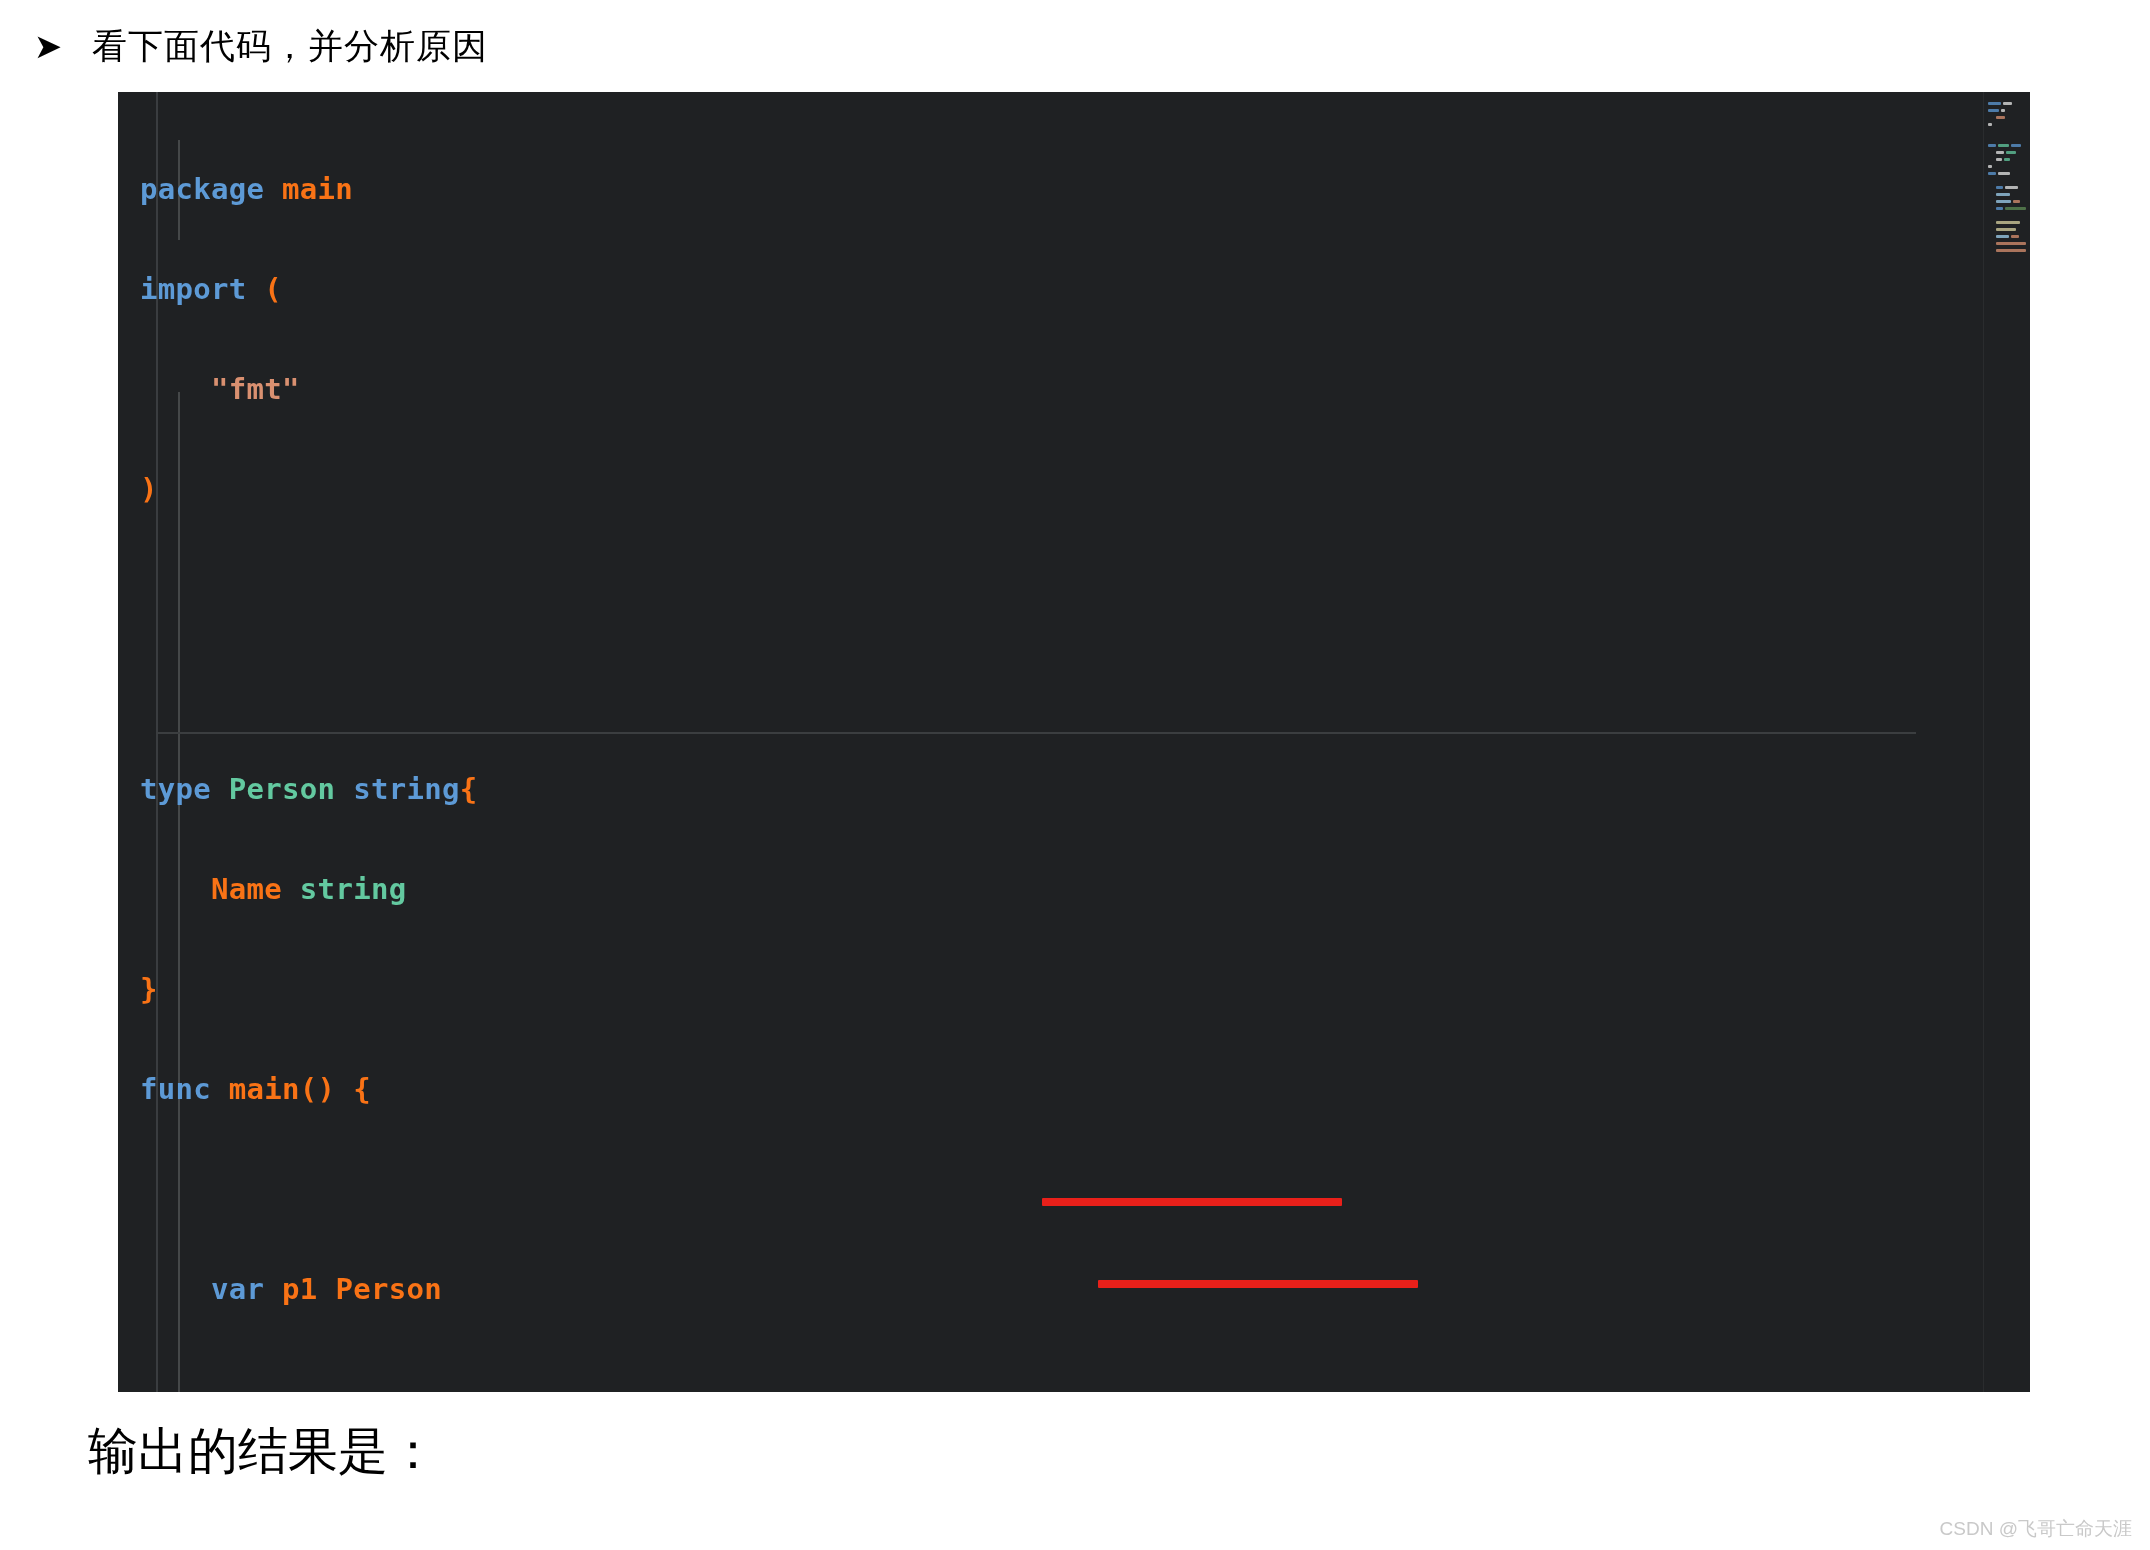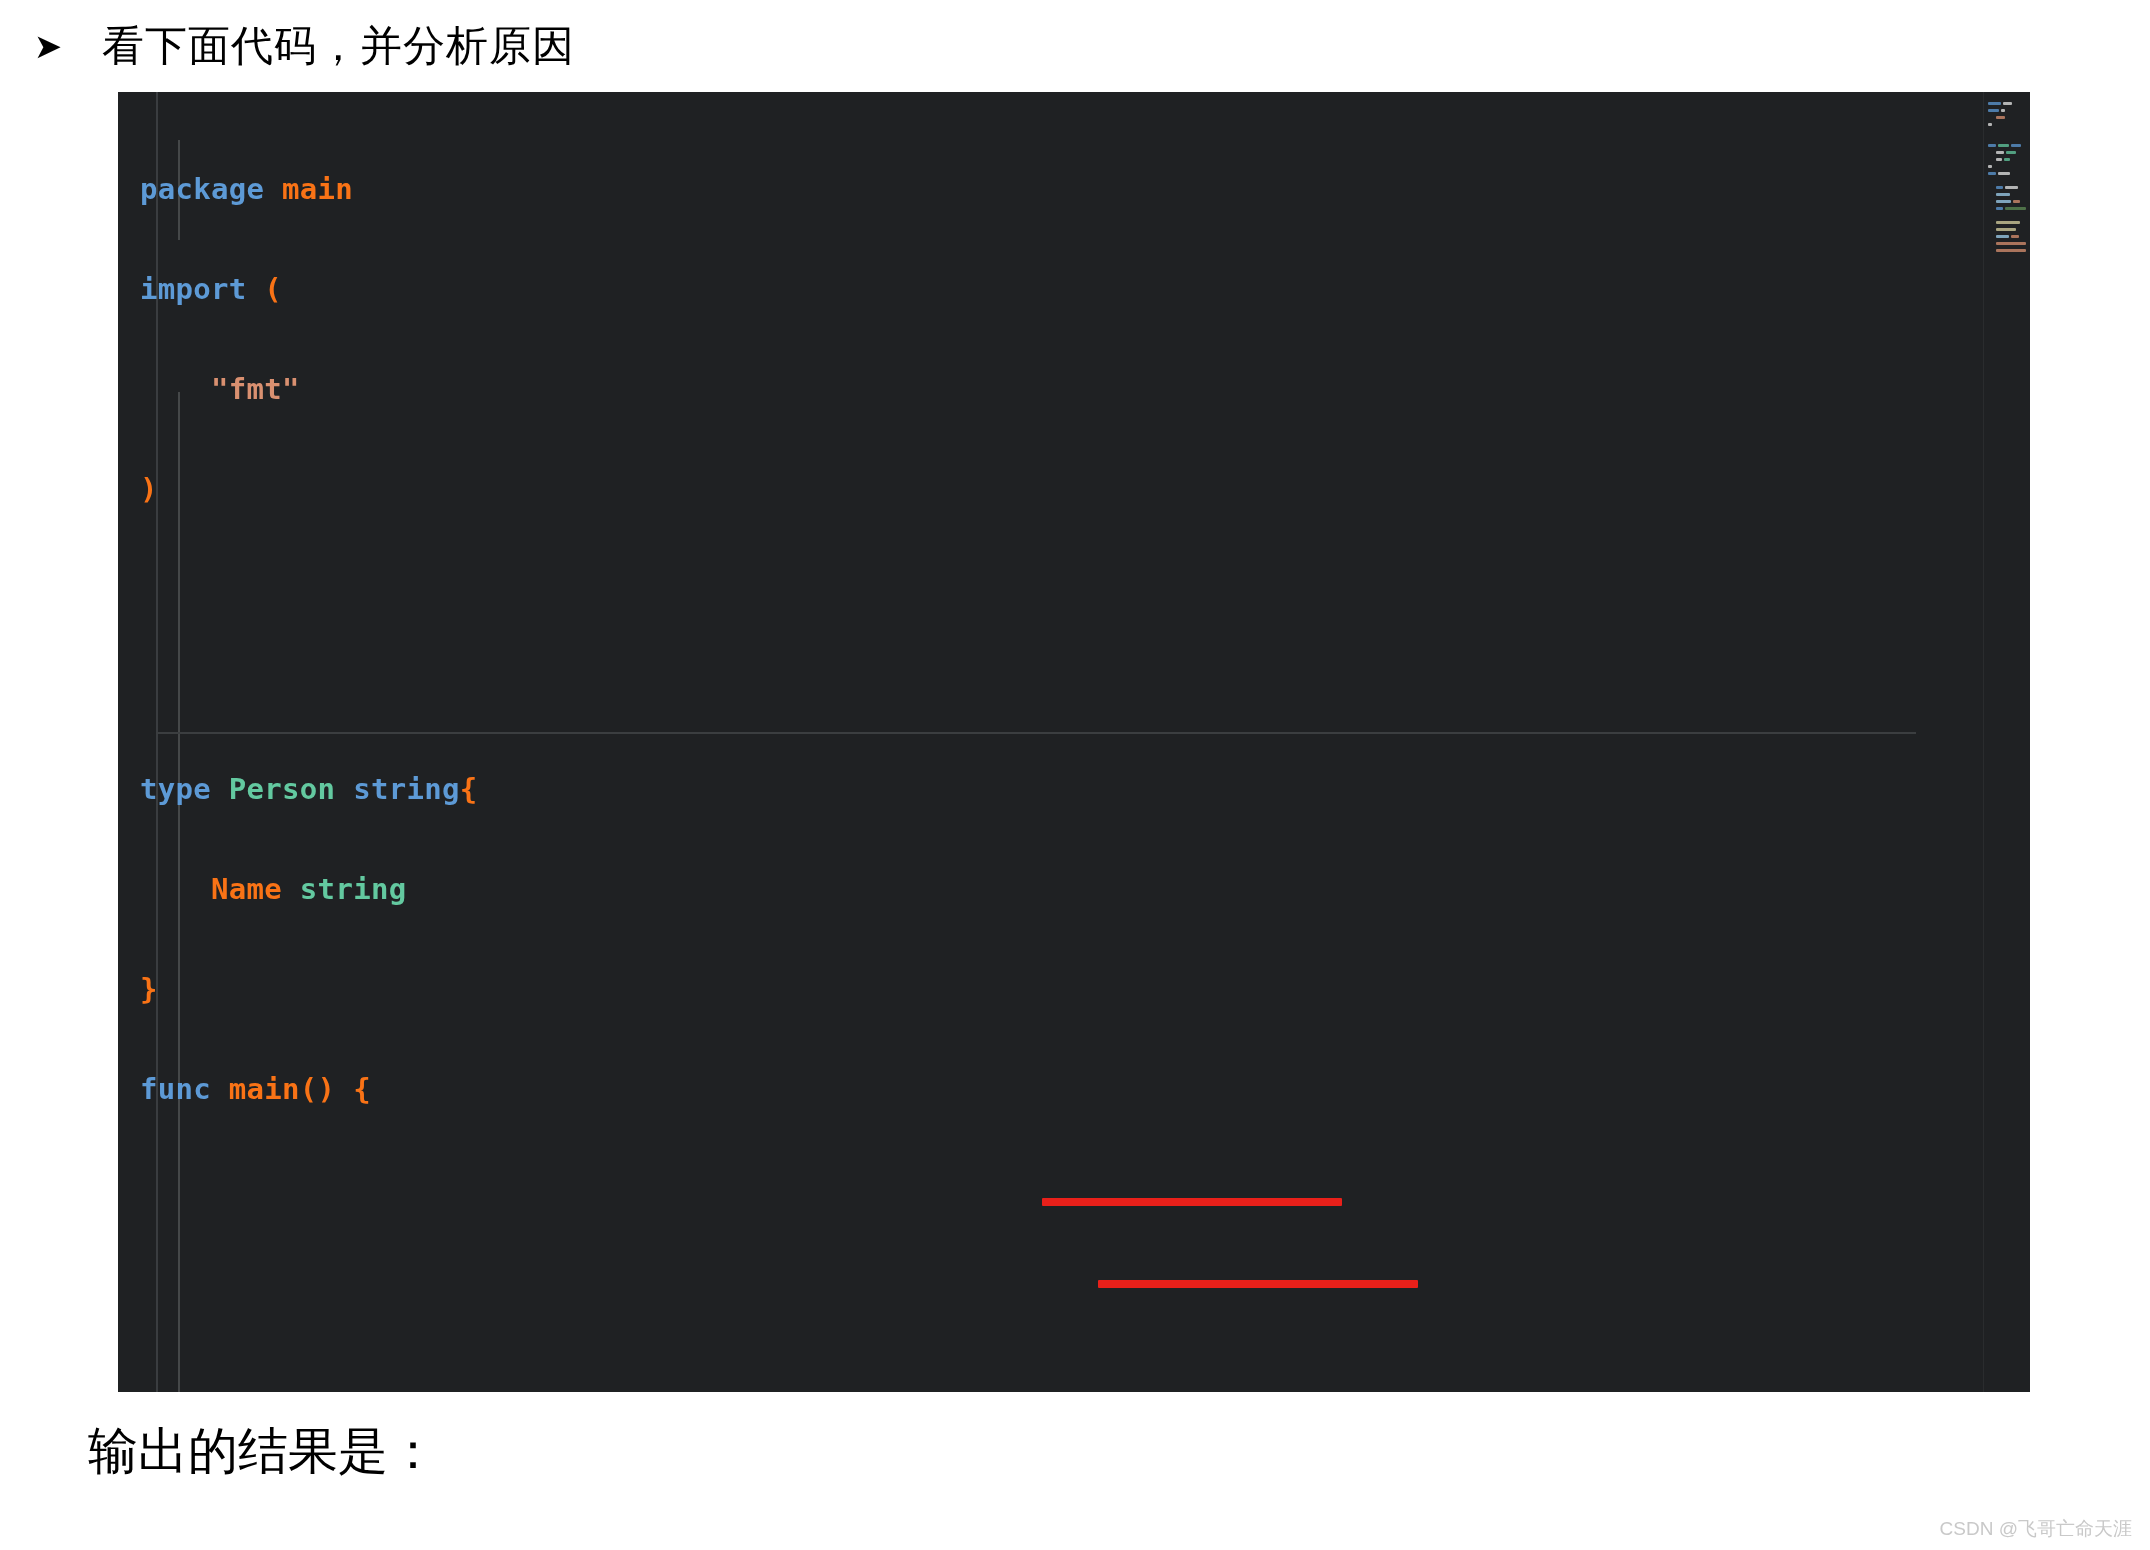--- a/index.html
+++ b/index.html
@@ -30,22 +30,22 @@
     width: 40px;
     margin-left: 28px;
     font-size: 34px;
     line-height: 1;
     color: #000000;
     font-family: "DejaVu Sans", sans-serif;
     text-align: center;
     user-select: none;
   }
   .heading-text {
-    margin-left: 34px;
-    font-size: 42px;
+    margin-left: 24px;
+    font-size: 35px;
     color: #000000;
     letter-spacing: 1px;
     white-space: nowrap;
   }
 
   
   .editor {
     position: absolute;
     left: 118px;
     top: 92px;
@@ -177,20 +177,21 @@
 <div class="ln"><span class="kw">import</span> <span class="plain">(</span></div>
 <div class="ln">    <span class="str">"fmt"</span></div>
 <div class="ln"><span class="plain">)</span></div>
 <div class="ln blank"> </div>
 <div class="ln blank"> </div>
 <div class="ln"><span class="kw">type</span> <span class="typ">Person</span> <span class="kw">string</span><span class="plain">{</span></div>
 <div class="ln">    <span class="plain">Name</span> <span class="typ">string</span></div>
 <div class="ln"><span class="plain">}</span></div>
 <div class="ln"><span class="kw">func</span> <span class="plain">main</span><span class="plain">() {</span></div>
 <div class="ln blank"> </div>
+<div class="ln">    <span class="kw">var</span> <span class="plain">p1</span> <span class="plain">Person</span></div>
 
 
 
 
 
 
 
 
 
 

